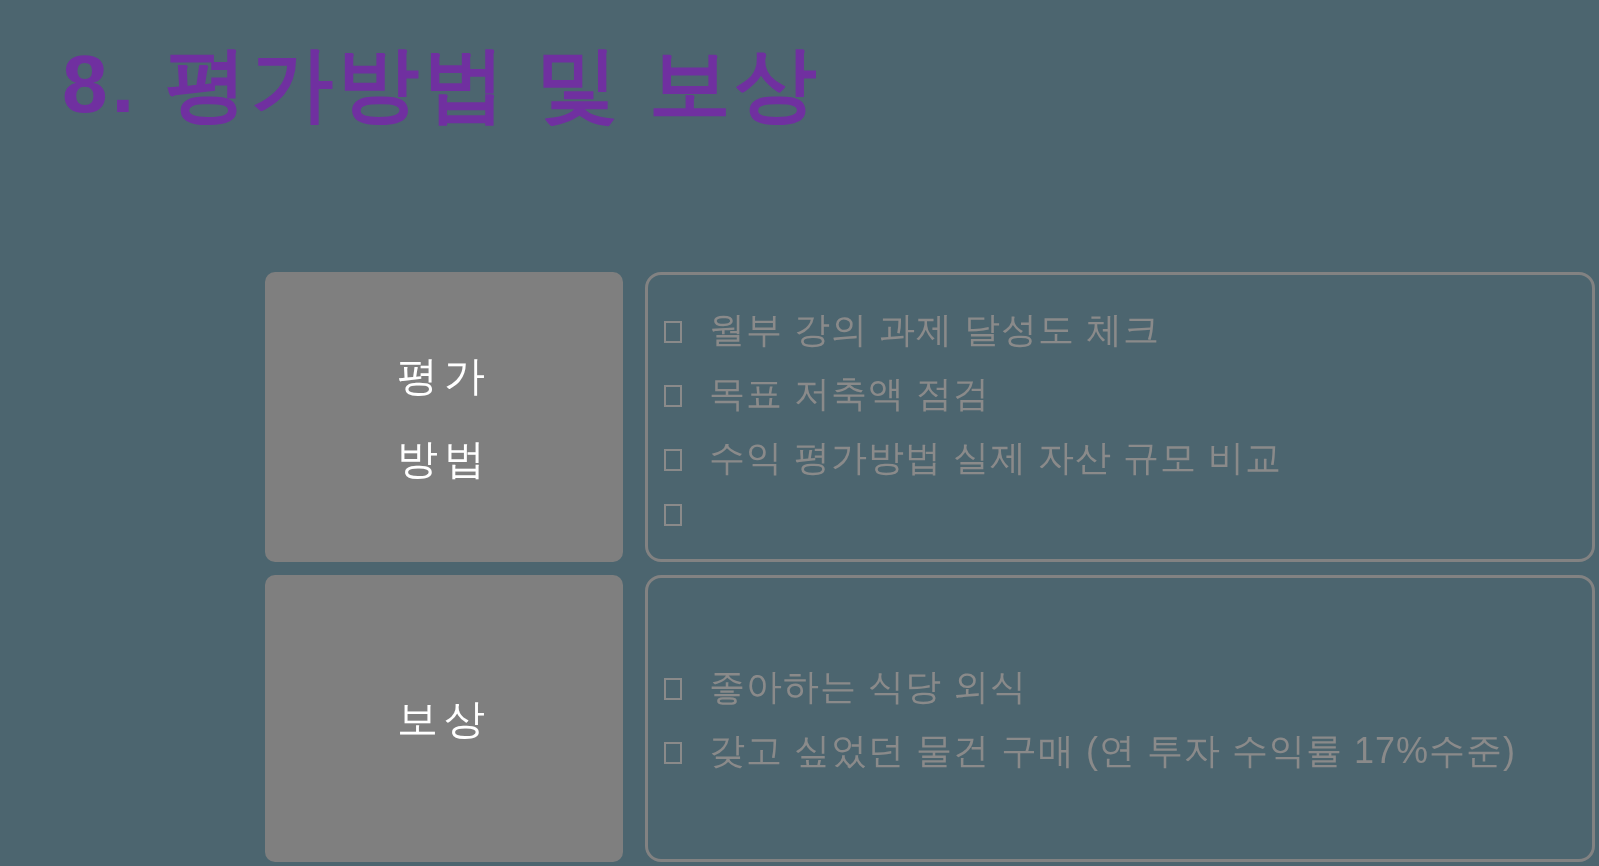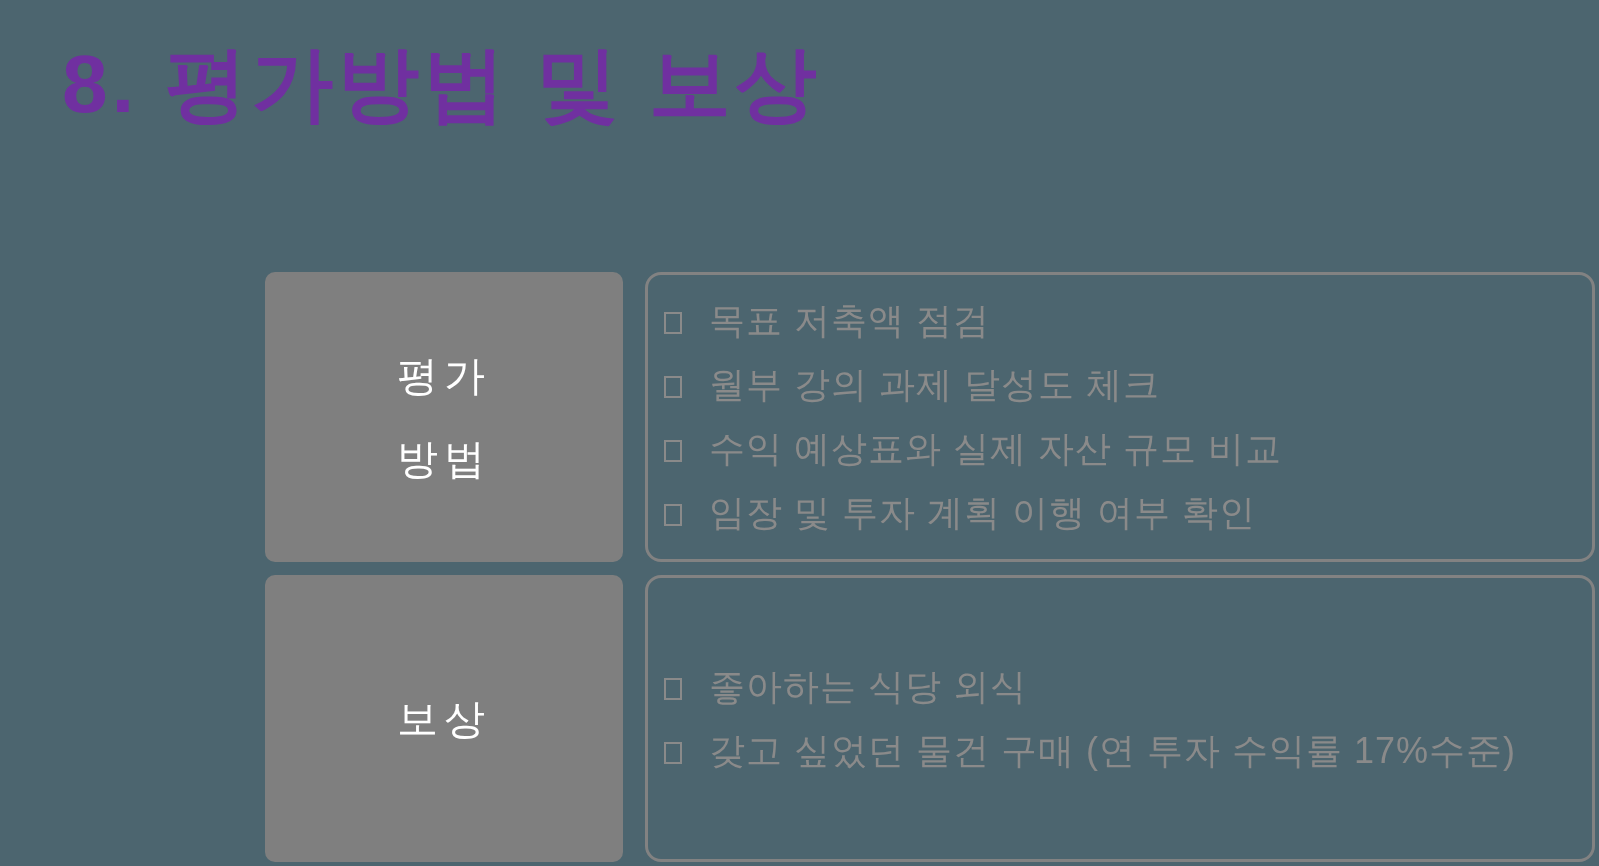--- a/index.html
+++ b/index.html
@@ -97,33 +97,32 @@
   <h1 class="title">8. 평가방법 및 보상</h1>
   <div class="rows" id="rows">
   <div class="row">
     <div class="label-box">
           <div class="label-line">평가</div>
           <div class="label-line">방법</div>
         </div>
     <div class="checklist-box">
           <div class="item">
             <span class="bullet"></span>
+            <span class="item-text">월부 강의 과제 달성도 체크</span>
+          </div>
+          <div class="item">
+            <span class="bullet"></span>
             <span class="item-text">목표 저축액 점검</span>
           </div>
           <div class="item">
             <span class="bullet"></span>
-            <span class="item-text">월부 강의 과제 달성도 체크</span>
+            <span class="item-text">수익 평가방법 실제 자산 규모 비교</span>
           </div>
           <div class="item">
             <span class="bullet"></span>
-            <span class="item-text">수익 예상표와 실제 자산 규모 비교</span>
-          </div>
-          <div class="item">
-            <span class="bullet"></span>
-            <span class="item-text">임장 및 투자 계획 이행 여부 확인</span>
           </div>
         </div>
   </div>
 
   <div class="row">
     <div class="label-box">
           <div class="label-line">보상</div>
         </div>
     <div class="checklist-box">
           <div class="item">

